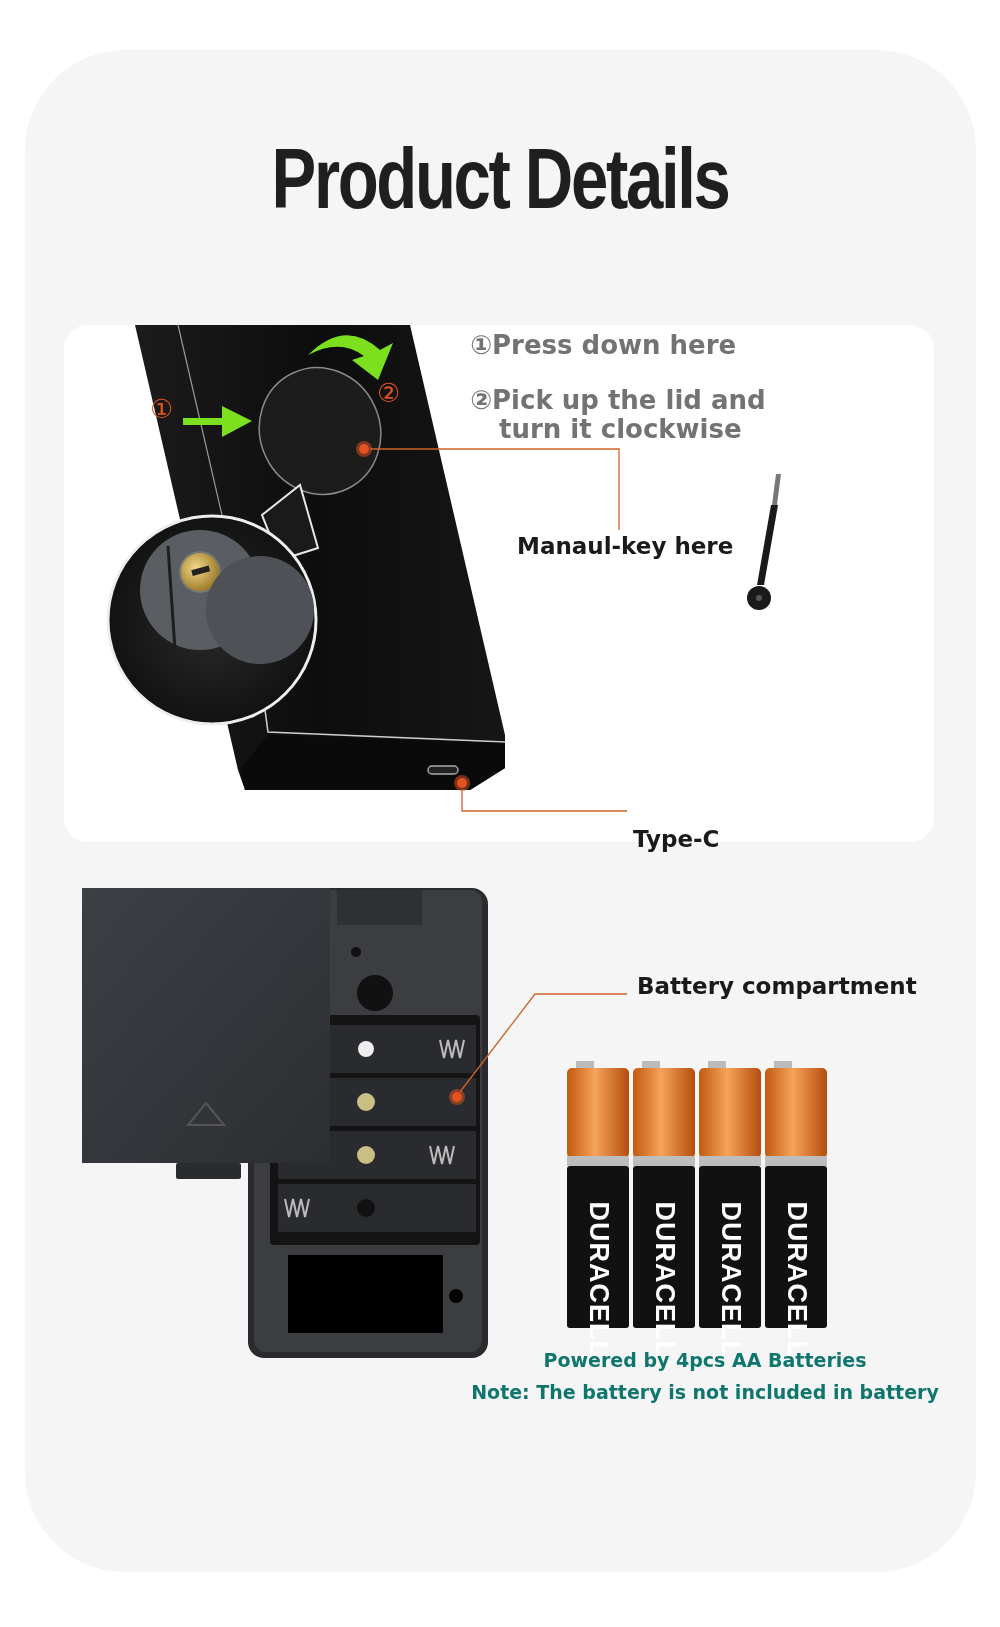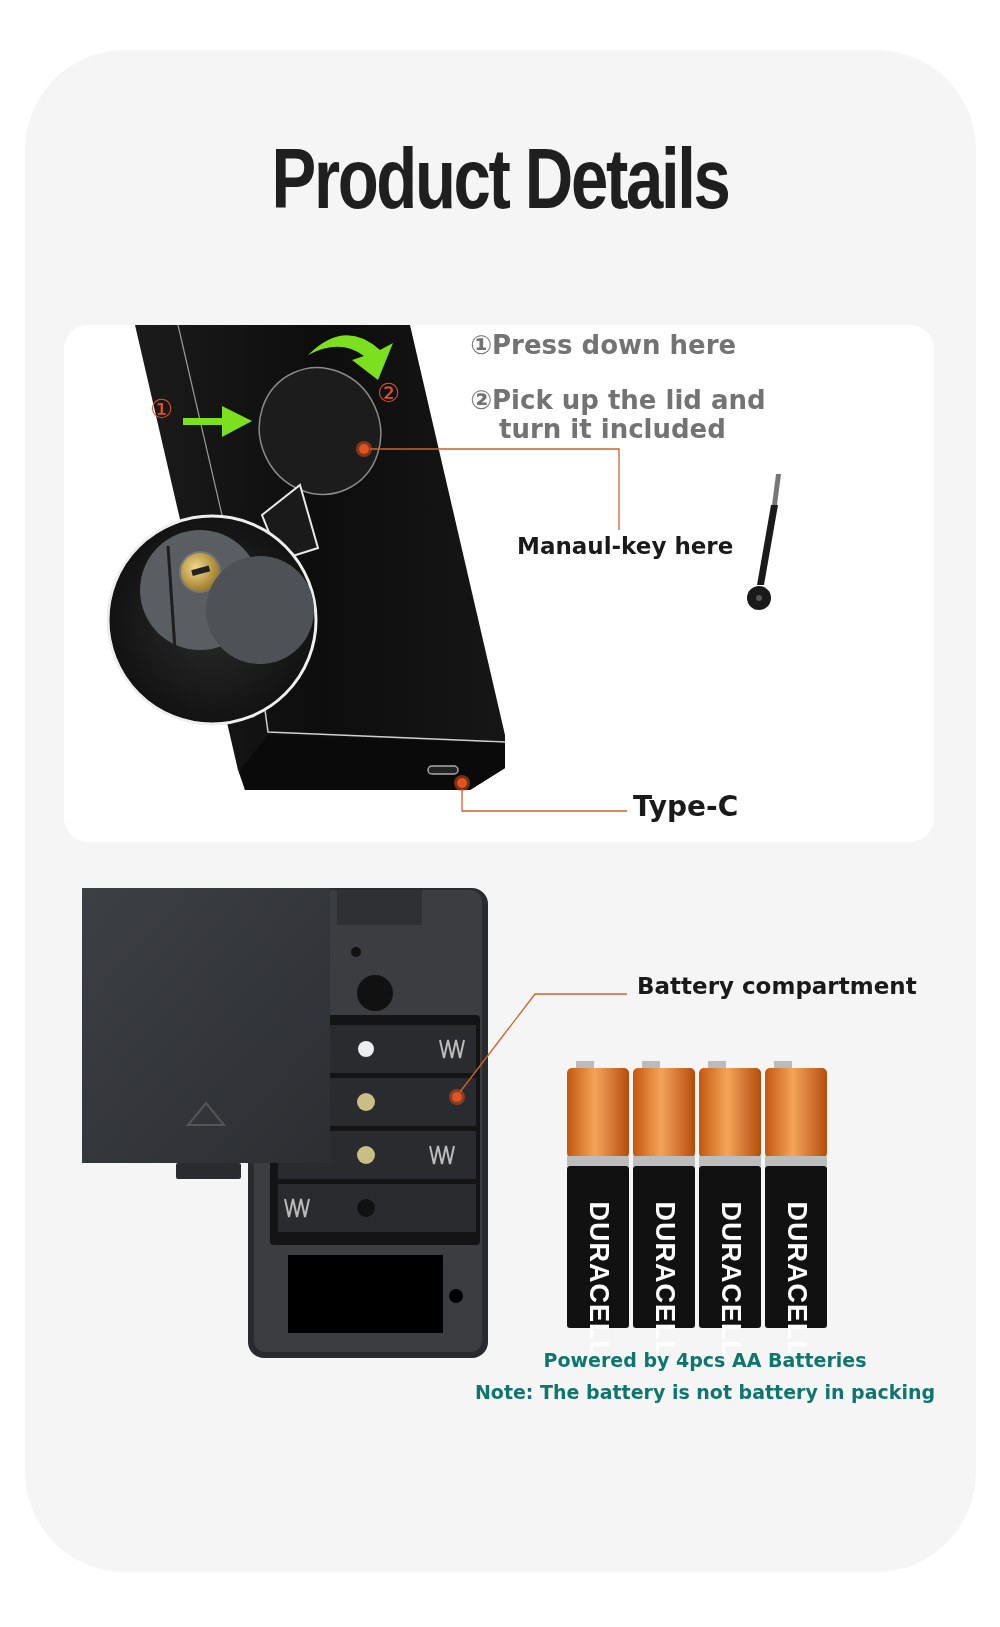--- a/index.html
+++ b/index.html
@@ -160,20 +160,20 @@
 <div class="lbl" style="left:614px;top:1236px;width:100px;text-align:center;transform:rotate(90deg);font-size:27px;color:#fff;font-family:'Liberation Sans',sans-serif;letter-spacing:1px;">DURACELL</div>
 <div class="lbl" style="left:680px;top:1236px;width:100px;text-align:center;transform:rotate(90deg);font-size:27px;color:#fff;font-family:'Liberation Sans',sans-serif;letter-spacing:1px;">DURACELL</div>
 <div class="lbl" style="left:746px;top:1236px;width:100px;text-align:center;transform:rotate(90deg);font-size:27px;color:#fff;font-family:'Liberation Sans',sans-serif;letter-spacing:1px;">DURACELL</div>
 
 <div class="orange" style="left:470px;top:330px;">
   <span>①</span><span>Press down here</span>
 </div>
 <div class="orange" style="left:470px;top:385px;">
   <span>②</span><span>Pick up the lid and</span>
 </div>
-<div class="orange" style="left:499px;top:414px;">turn it included</div>
+<div class="orange" style="left:499px;top:414px;">turn it clockwise</div>
 
 <div class="lbl" style="left:517px;top:533px;font-size:23px;">Manaul-key here</div>
-<div class="lbl" style="left:633px;top:790px;font-size:28px;text-align:right;">Type-C</div>
+<div class="lbl" style="left:633px;top:826px;font-size:23px;text-align:right;">Type-C</div>
 <div class="lbl" style="left:637px;top:973px;font-size:23px;text-align:right;">Battery compartment</div>
 
 <div class="lbl small" style="left:470px;top:1349px;width:470px;text-align:center;font-size:19px;">Powered by 4pcs AA Batteries</div>
-<div class="lbl small" style="left:470px;top:1381px;width:470px;text-align:center;font-size:19px;">Note: The battery is not battery in packing</div>
+<div class="lbl small" style="left:470px;top:1381px;width:470px;text-align:center;font-size:19px;">Note: The battery is not included in battery</div>
 
 </body></html>

